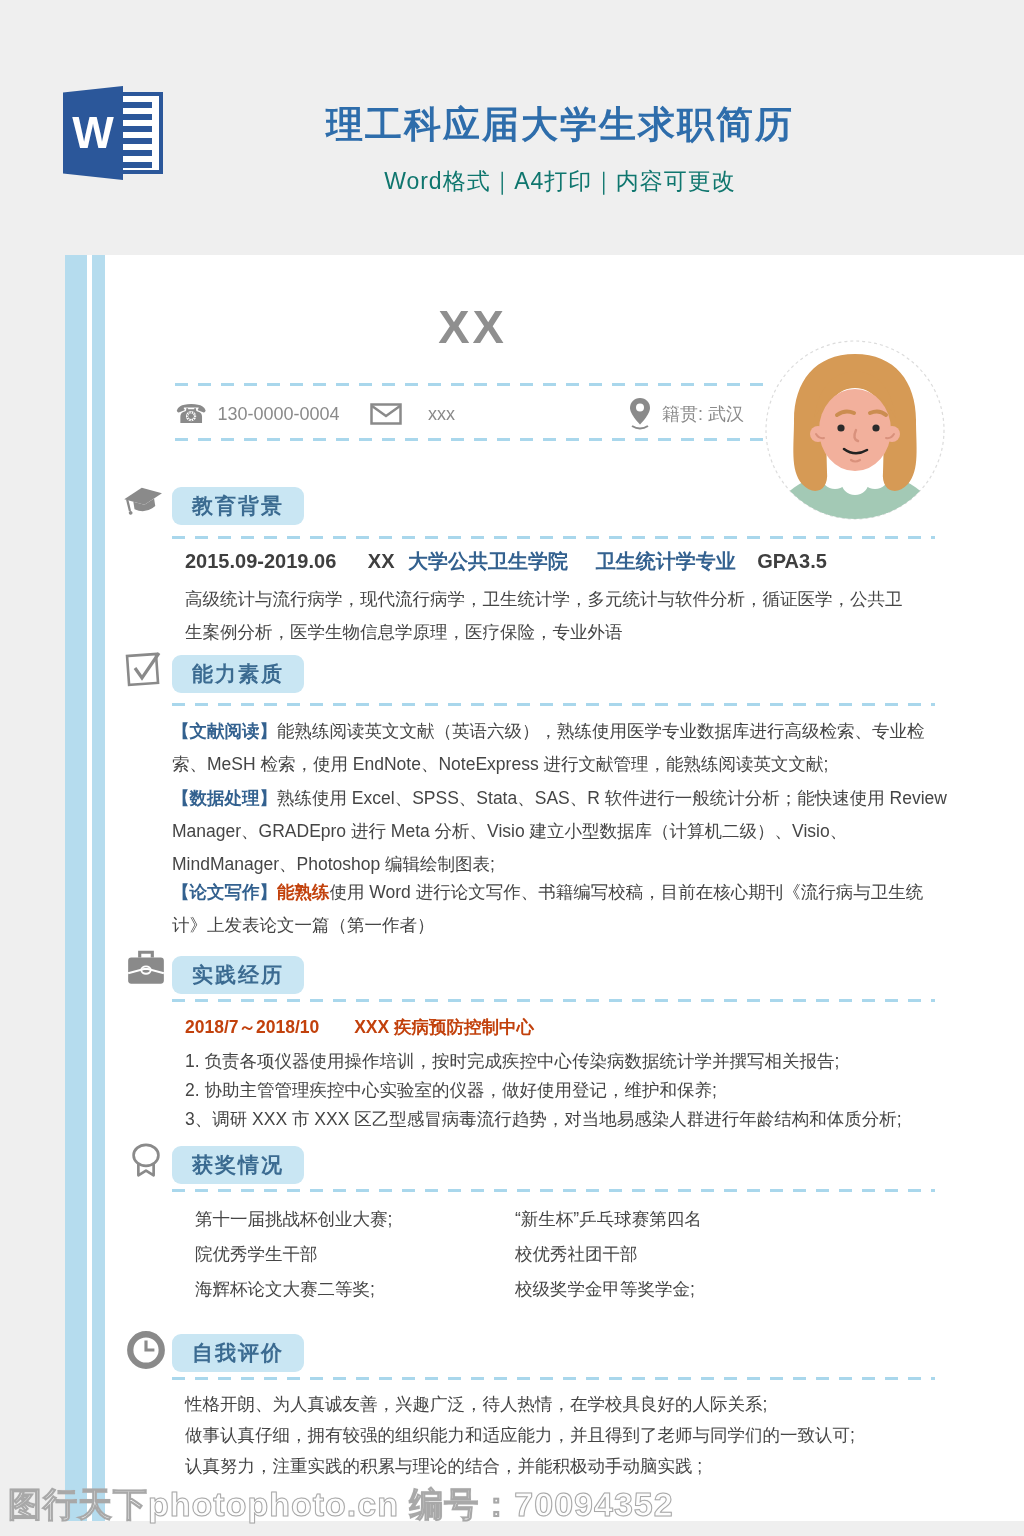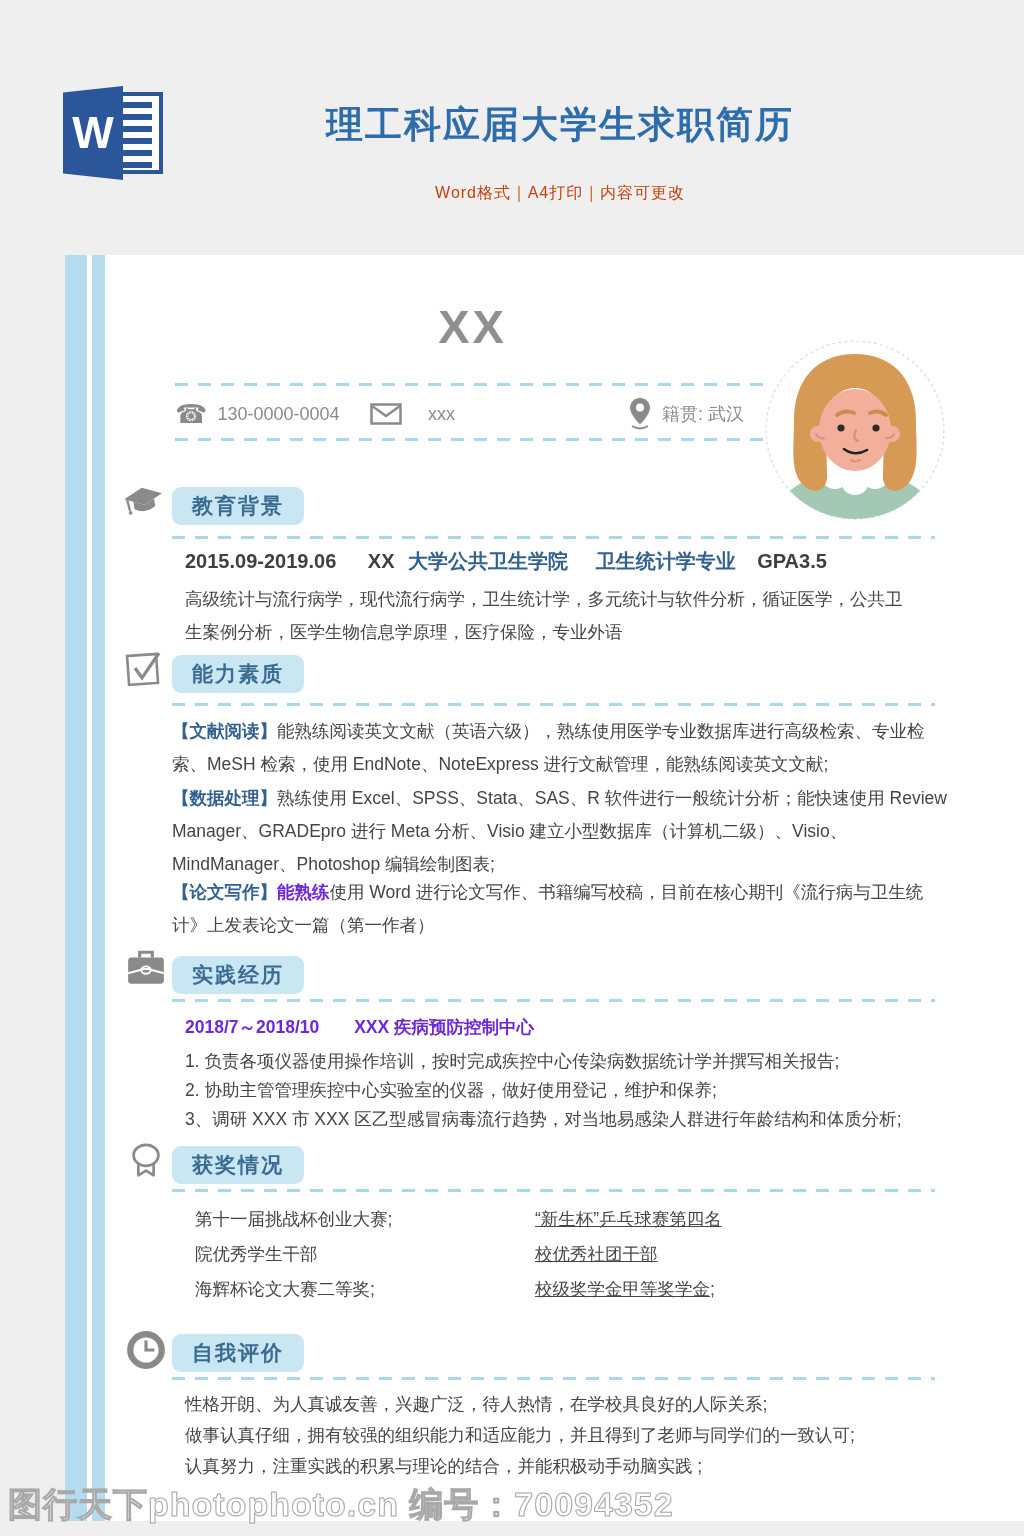--- a/index.html
+++ b/index.html
@@ -23,21 +23,21 @@
   }
   .word-book {
     position:absolute; left:0; top:0; width:60px; height:94px;
     background:#2b579a; color:#fff;
     clip-path:polygon(0 7%, 100% 0, 100% 100%, 0 93%);
     display:flex; align-items:center; justify-content:center;
     font-size:44px; font-weight:bold;
   }
   .banner-text { position:absolute; left:140px; top:100px; width:840px; text-align:center; }
   .banner-title { font-size:37px; font-weight:bold; color:#2e6dab; letter-spacing:2px; }
-  .banner-sub { margin-top:33px; font-size:16px; color:#c2410c; letter-spacing:1px; }
+  .banner-sub { margin-top:16px; font-size:23px; color:#0f766e; letter-spacing:1px; }
   
   .card {
     position:absolute; left:65px; top:255px; width:970px; height:1266px;
     background:#fff; overflow:hidden;
   }
   .stripe-a { position:absolute; left:0; top:0; width:22px; height:100%; background:#b5dcee; }
   .stripe-b { position:absolute; left:27px; top:0; width:13px; height:100%; background:#b5dcee; }
   .name {
     position:absolute; left:110px; top:44px; width:595px; text-align:center;
     font-size:47px; font-weight:bold; color:#8f8f8f; letter-spacing:3px;
@@ -65,21 +65,21 @@
   .lh35 { line-height:35px; }
   .lh31 { line-height:31px; }
   .blue-b { color:#33618f; font-weight:bold; }
   .dark-b { color:#3f3f3f; font-weight:bold; }
   .edu-line1 { position:absolute; left:120px; top:293px; font-size:20px; font-weight:bold; white-space:nowrap; }
   .edu-line1 span { margin-right:0; }
   .sp26 { margin-right:26px !important; }
   .sp8  { margin-right:8px !important; }
   .sp22 { margin-right:22px !important; }
   .sp16 { margin-right:16px !important;text-align:right; }
-  .semib { font-weight:bold; color:#6d28d9; }
+  .semib { font-weight:bold; color:#c2410c; }
   
   .watermark {
     position:absolute; left:8px; top:1482px; z-index:5;
     font-size:34px; font-weight:bold; color:#fdfdfd;
     -webkit-text-stroke:1px #a8a8a8;
     text-shadow:0 0 1px #a8a8a8;
     letter-spacing:1px;
   }
 </style>
 </head>
@@ -225,21 +225,21 @@
     <ellipse cx="19" cy="15" rx="13" ry="11" fill="none" stroke="#8a8a8a" stroke-width="2.8"></ellipse>
     <path d="M11 24 v12 l8 -5 8 5 v-12" fill="none" stroke="#8a8a8a" stroke-width="2.8" stroke-linejoin="round"></path>
   </svg>
   <div class="pill" style="left:107px; top:891px;">获奖情况</div>
   <div class="dash" style="left:107px; top:934px; width:763px;"></div>
   <div class="para lh35" style="left:130px; top:947px;">
     <div>第十一届挑战杯创业大赛;</div>
     <div>院优秀学生干部</div>
     <div>海辉杯论文大赛二等奖;</div>
   </div>
-  <div class="para lh35" style="left:470px; top:947px;text-decoration:underline;">
+  <div class="para lh35" style="left:450px; top:947px;">
     <div>“新生杯”乒乓球赛第四名</div>
     <div>校优秀社团干部</div>
     <div>校级奖学金甲等奖学金;</div>
   </div>
 
   <svg class="sec-icon" style="left:60px; top:1074px;" viewBox="0 0 40 40">
     <circle cx="20" cy="20" r="15" fill="none" stroke="#8a8a8a" stroke-width="6"></circle>
     <path d="M20 11 v9 h8" stroke="#8a8a8a" stroke-width="3" fill="none"></path>
   </svg>
   <div class="pill" style="left:107px; top:1079px;">自我评价</div>

